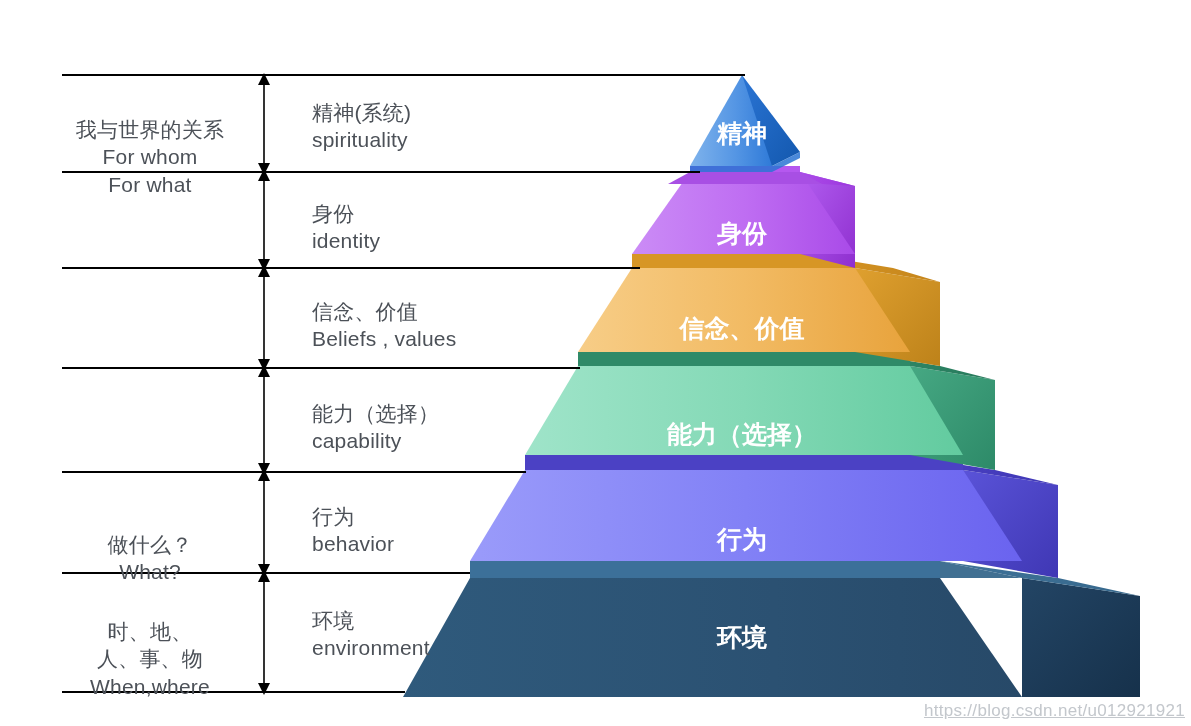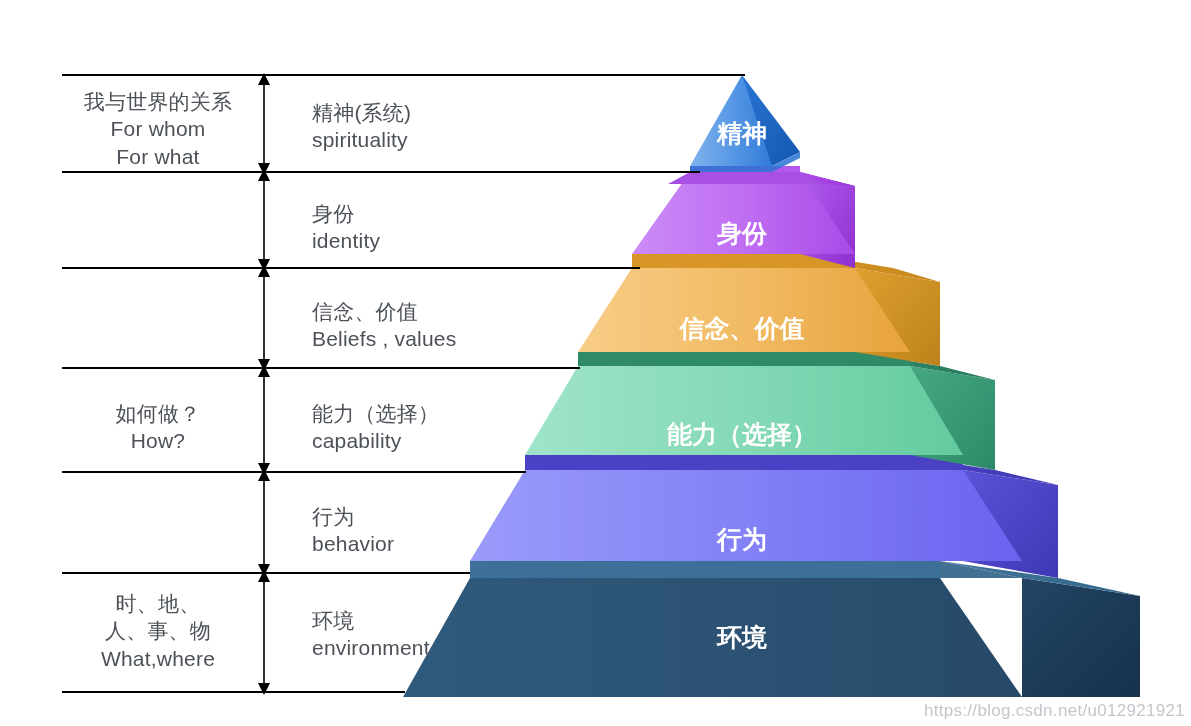--- a/index.html
+++ b/index.html
@@ -30,37 +30,39 @@
   .row-label {
     position: absolute;
     color: #4c5158;
     font-size: 21px;
     line-height: 1.30;
     text-align: center;
     white-space: pre-line;
     letter-spacing: 0.2px;
   }
   .row-label.col1 {
-    left: 60px;
+    left: 52px;
     width: 196px;
+    margin-top: 28px;
   }
   .row-label.col2 {
     left: 284px;
     width: 270px;
     text-align: left;
     margin-left: 28px;
   }
   .watermark {
     position: absolute;
     right: 6px;
     bottom: 5px;
     color: #c3c7cc;
     font-size: 17px;
     letter-spacing: 0.3px;
     font-family: "Liberation Sans", "DejaVu Sans", sans-serif;
+    text-decoration: underline;
   }
   svg { display: block; }
   .pyr-label {
     font-family: "Liberation Sans", "DejaVu Sans", sans-serif;
     font-weight: bold;
     fill: #ffffff;
     text-anchor: middle;
     dominant-baseline: middle;
     paint-order: stroke;
   }
@@ -253,30 +255,30 @@
 For what</div>
     <div class="row-label col2" style="top:99px">精神(系统)
 spirituality</div>
 
     <div class="row-label col2" style="top:200px">身份
 identity</div>
 
     <div class="row-label col2" style="top:298px">信念、价值
 Beliefs , values</div>
 
-    <div class="row-label col1" style="top:400px">如何做？
-How?</div>
     <div class="row-label col2" style="top:400px">能力（选择）
 capability</div>
 
+    <div class="row-label col1" style="top:503px">做什么？
+What?</div>
     <div class="row-label col2" style="top:503px">行为
 behavior</div>
 
     <div class="row-label col1" style="top:590px">时、地、
 人、事、物
-What,where</div>
+When,where</div>
     <div class="row-label col2" style="top:607px">环境
 environment</div>
   </div>
 
   <div class="watermark">https://blog.csdn.net/u012921921</div>
 
 </div>
 
 </body></html>

